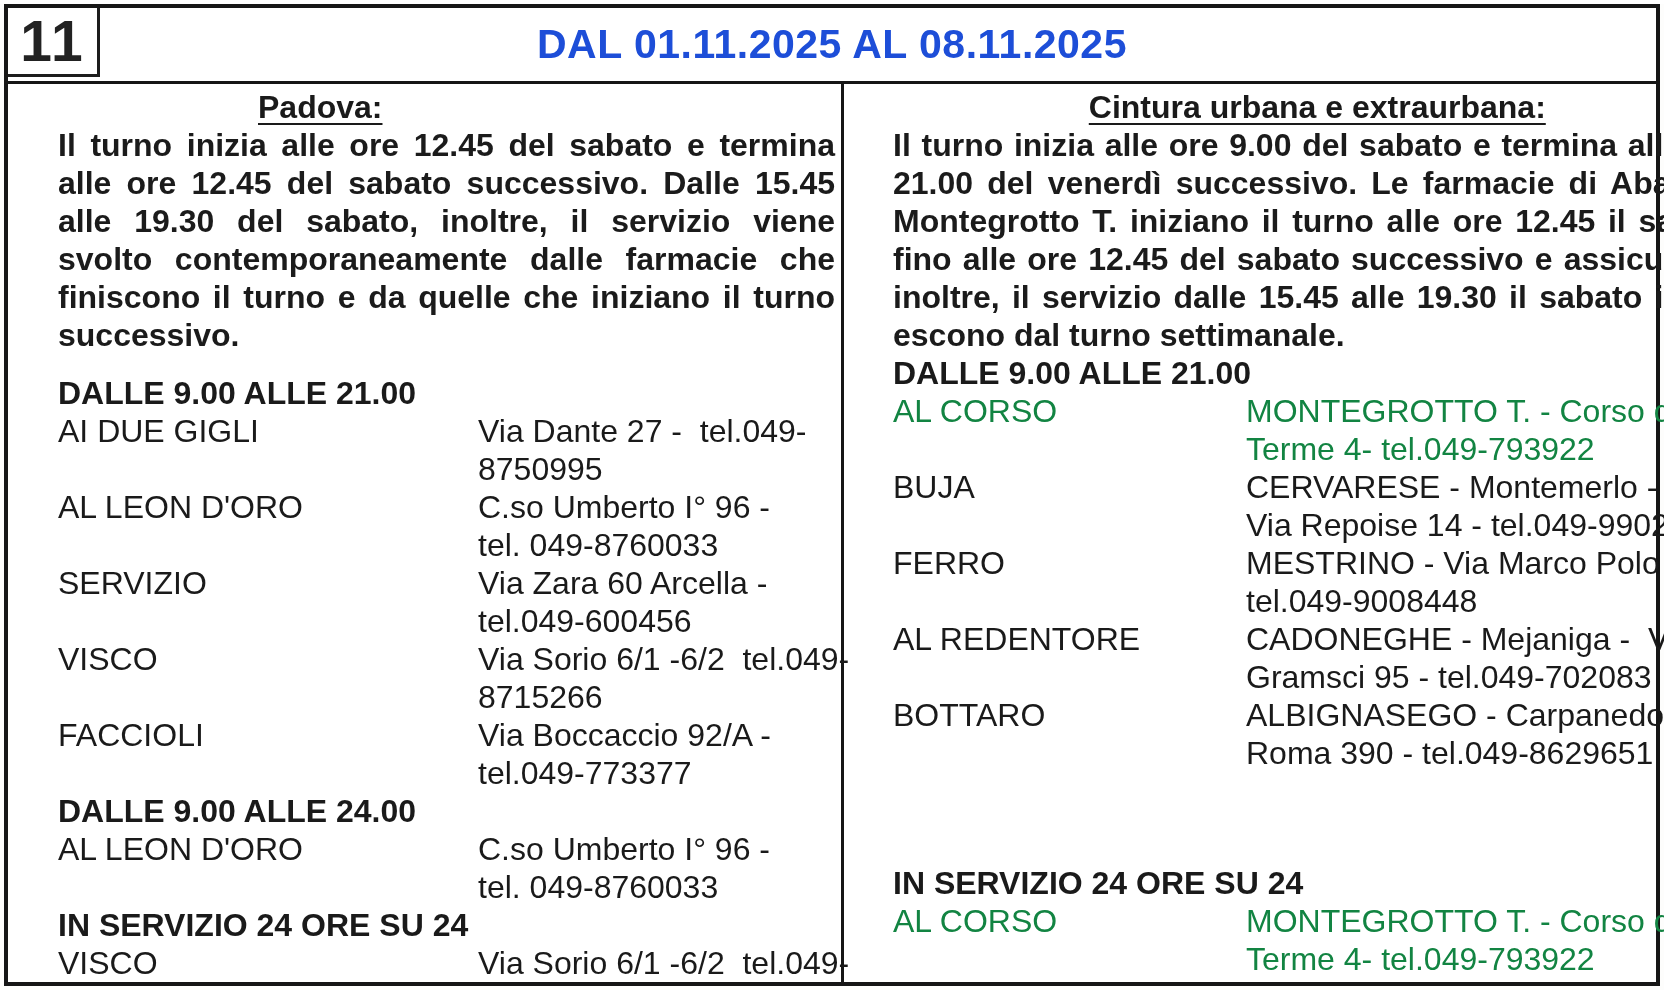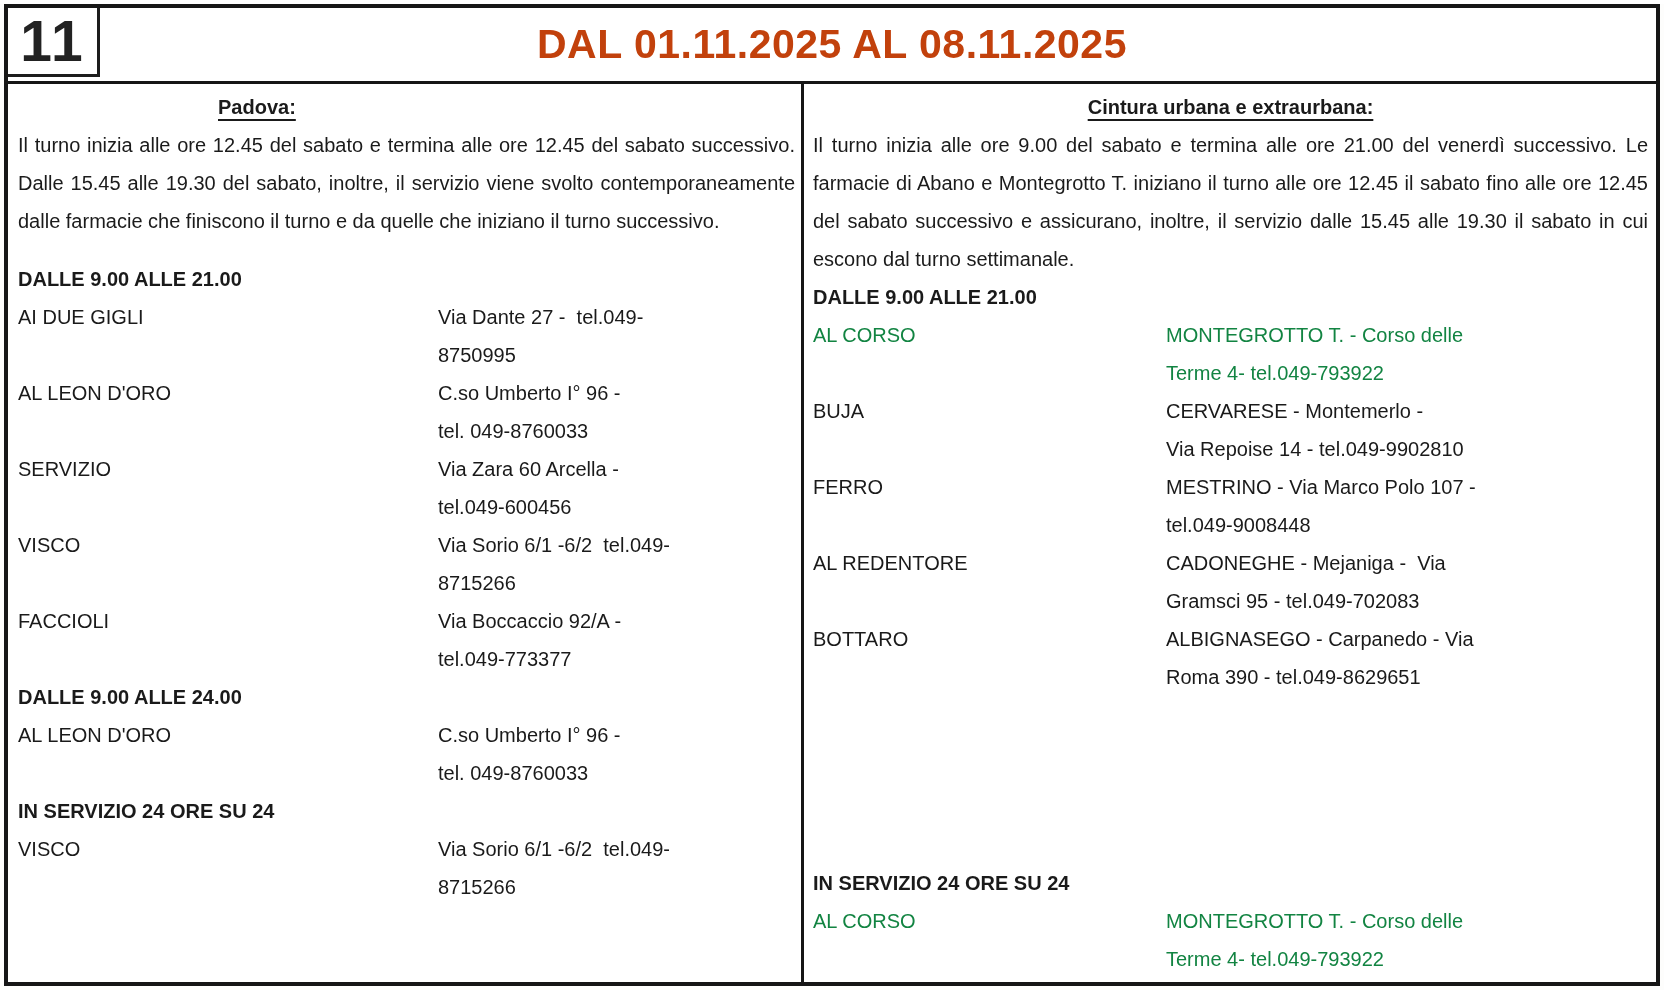--- a/index.html
+++ b/index.html
@@ -33,46 +33,46 @@
   .week-num {
     font-size: 57px; font-weight: bold; letter-spacing: 2px;
     color: #222;
   }
   .title-wrap {
     position: absolute; inset: 0;
     display: flex; align-items: center; justify-content: center;
   }
   .doc-title {
     font-size: 41px; font-weight: bold; letter-spacing: 0.5px;
-    color: #c2410c;
+    color: #1d4ed8;
   }
   
   .cols { flex: 1 1 auto; display: flex; min-height: 0; }
-  .col { font-size: 20px; line-height: 38px; }
+  .col { font-size: 32px; line-height: 38px; margin-left: 40px; }
   .col-left {
     flex: 0 0 796px; width: 796px;
     border-right: 3px solid #161616;
     padding: 4px 6px 0 10px;
   }
   .col-right {
     flex: 1 1 auto;
     padding: 4px 8px 4px 9px;
     display: flex; flex-direction: column;
   }
   .col-title-row { height: 38px; }
   .col-title {
     font-weight: bold;
     text-decoration: underline;
     text-decoration-thickness: 2px;
     text-underline-offset: 5px;
   }
   .col-left .col-title { margin-left: 200px; }
   .col-right .col-title-row { text-align: center; }
   .intro {
-    font-weight: normal;
+    font-weight: bold;
     text-align: justify;
     color: #1b1b1b;
   }
   .section-heading {
     font-weight: bold;
     white-space: pre;
   }
   .col-left .section-first { margin-top: 20px; }
   .section-bottom { margin-top: auto; }
   .entry { display: grid; }

